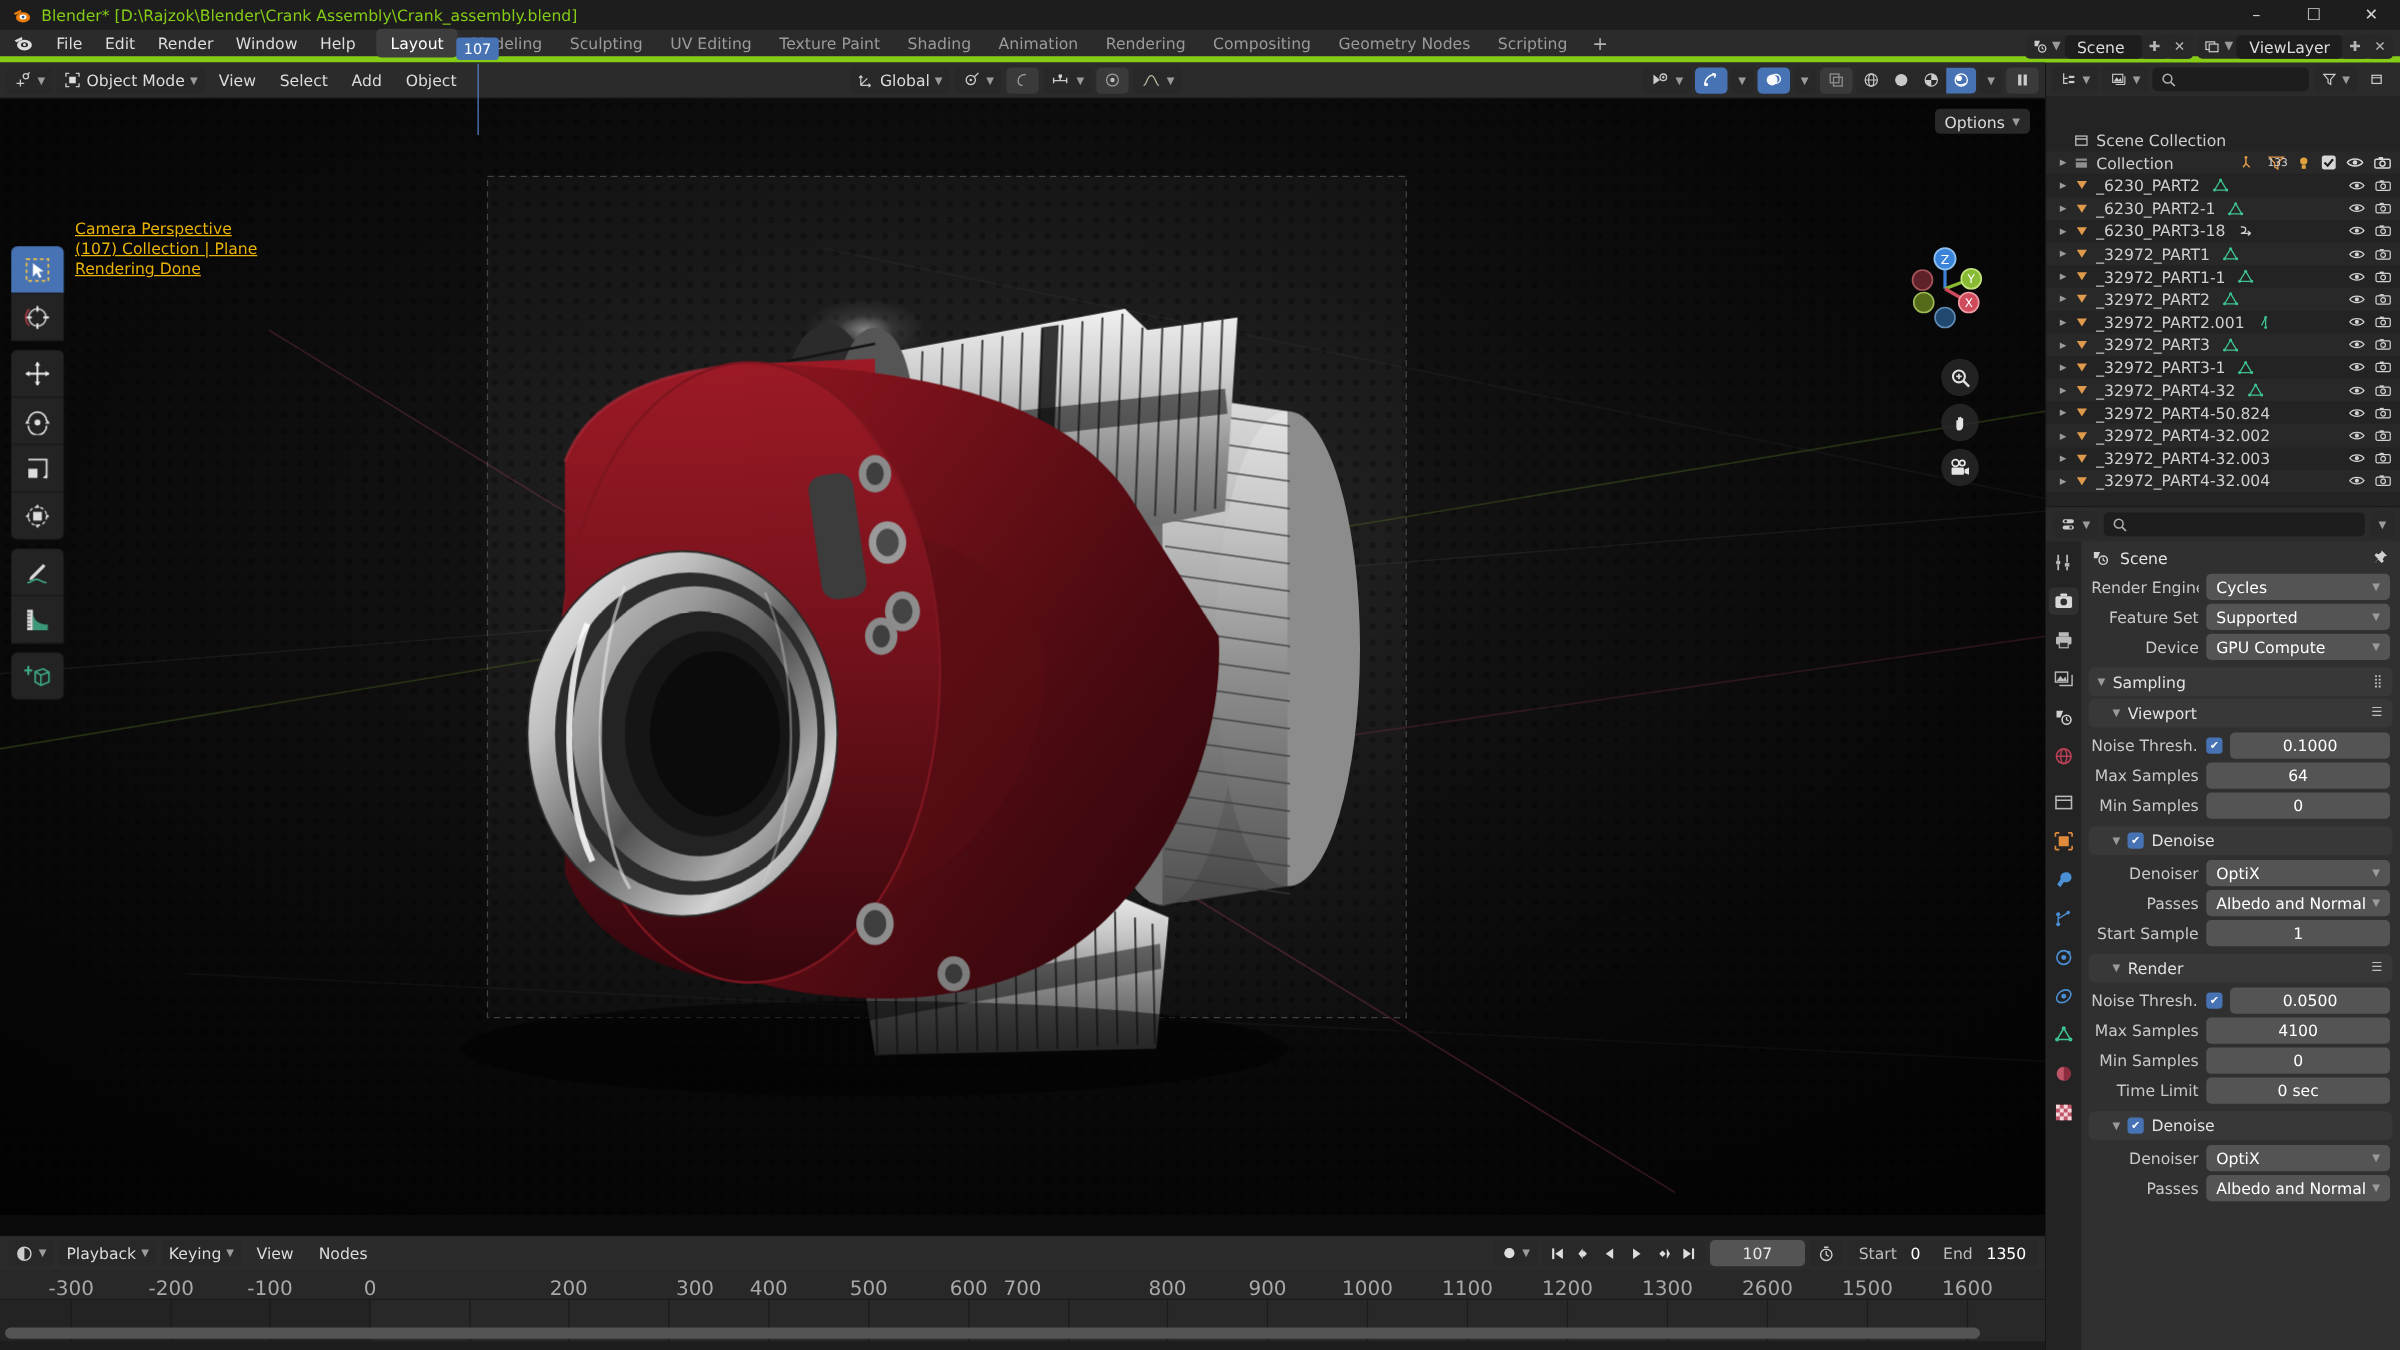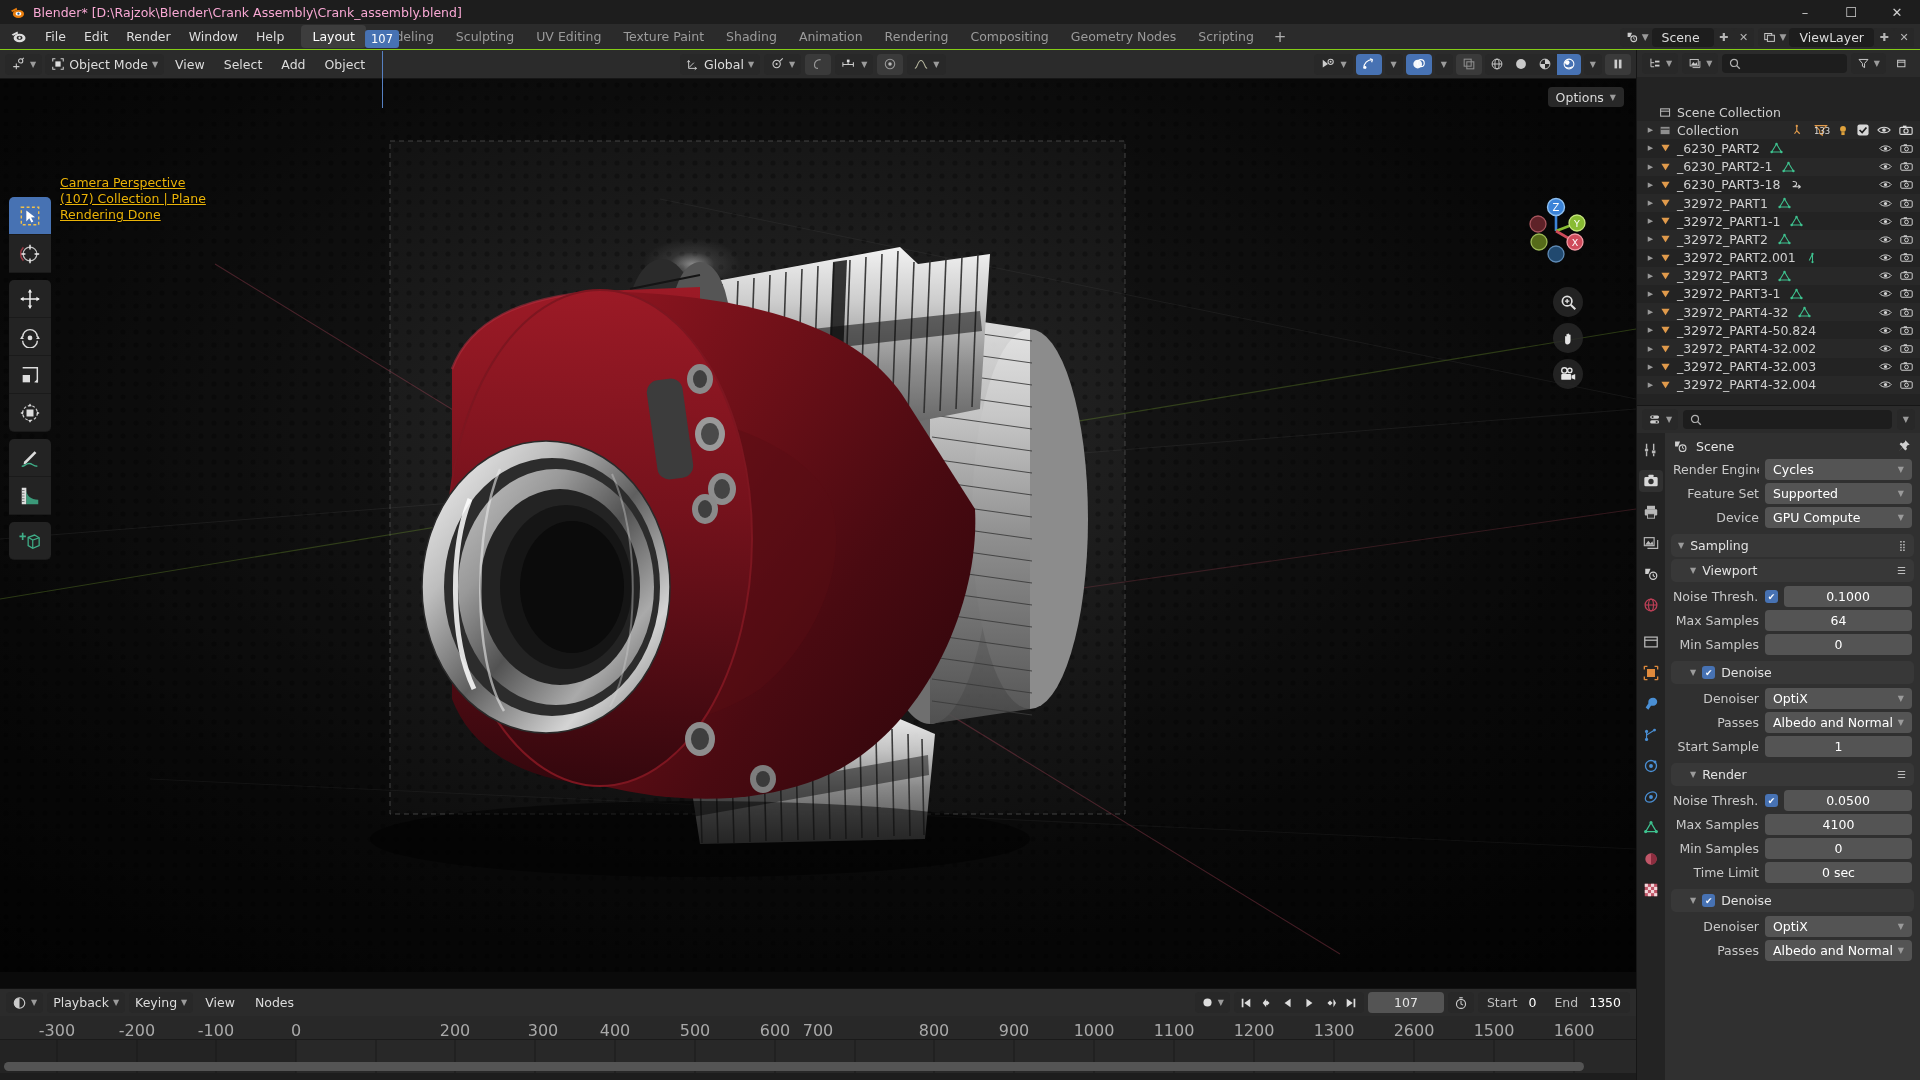--- a/index.html
+++ b/index.html
@@ -3,28 +3,28 @@
 <meta charset="utf-8">
 <style>
   * { box-sizing: border-box; margin:0; padding:0; }
   html,body { width:1920px; height:1080px; overflow:hidden; background:#1d1d1d;
     font-family:"DejaVu Sans", sans-serif; color:#e5e5e5; font-size:13px; }
 
   
   .titlebar { height:24px; background:#1d1d1d; display:flex; align-items:center;
     padding-left:10px; position:relative; }
   .titlebar .blender-logo { width:15px; height:15px; margin-right:8px; }
-  .titlebar .ttext { font-size:12.5px; color:#f9a8d4; }
+  .titlebar .ttext { font-size:12.5px; color:#84cc16; }
   .winbtns { position:absolute; right:0; top:0; height:24px; display:flex; }
   .winbtn { width:46px; height:24px; display:flex; align-items:center; justify-content:center;
     color:#cfcfcf; font-size:13px; }
 
   
   .topbar { height:26px; background:#2b2b2b; display:flex; align-items:center;
-    padding-left:8px; border-bottom:1px solid #84cc16; position:relative; }
+    padding-left:8px; border-bottom:5px solid #84cc16; position:relative; }
   .tb-logo { width:17px; height:17px; margin:0 9px 0 2px; }
   .menu { padding:3px 9px; font-size:12.5px; color:#dcdcdc; border-radius:3px; }
   .wsgap { width:8px; }
   .ws { padding:4px 11px; font-size:12.5px; color:#9b9b9b; border-radius:4px; }
   .ws.active { background:#3d3d3d; color:#ffffff; }
   .ws-plus { padding:3px 9px; color:#b0b0b0; font-size:15px; }
   .topbar-right { position:absolute; right:6px; top:0; height:26px;
     display:flex; align-items:center; gap:4px; }
   .sceneblock { display:flex; align-items:center; background:#282828;
     border-radius:4px; height:19px; }
@@ -764,21 +764,21 @@
           </div>
         </div>
       </div>
 
       <div class="tl-ruler">
         <span class="tick" style="left:57px">-300</span>
         <span class="tick" style="left:137px">-200</span>
         <span class="tick" style="left:216px">-100</span>
         <span class="tick" style="left:296px">0</span>
         <span class="tick" style="left:455px">200</span>
-        <span class="tick" style="left:543px">300</span>
+        <span class="tick" style="left:556px">300</span>
         <span class="tick" style="left:615px">400</span>
         <span class="tick" style="left:695px">500</span>
         <span class="tick" style="left:775px">600</span>
         <span class="tick" style="left:818px">700</span>
         <span class="tick" style="left:934px">800</span>
         <span class="tick" style="left:1014px">900</span>
         <span class="tick" style="left:1094px">1000</span>
         <span class="tick" style="left:1174px">1100</span>
         <span class="tick" style="left:1254px">1200</span>
         <span class="tick" style="left:1334px">1300</span>

